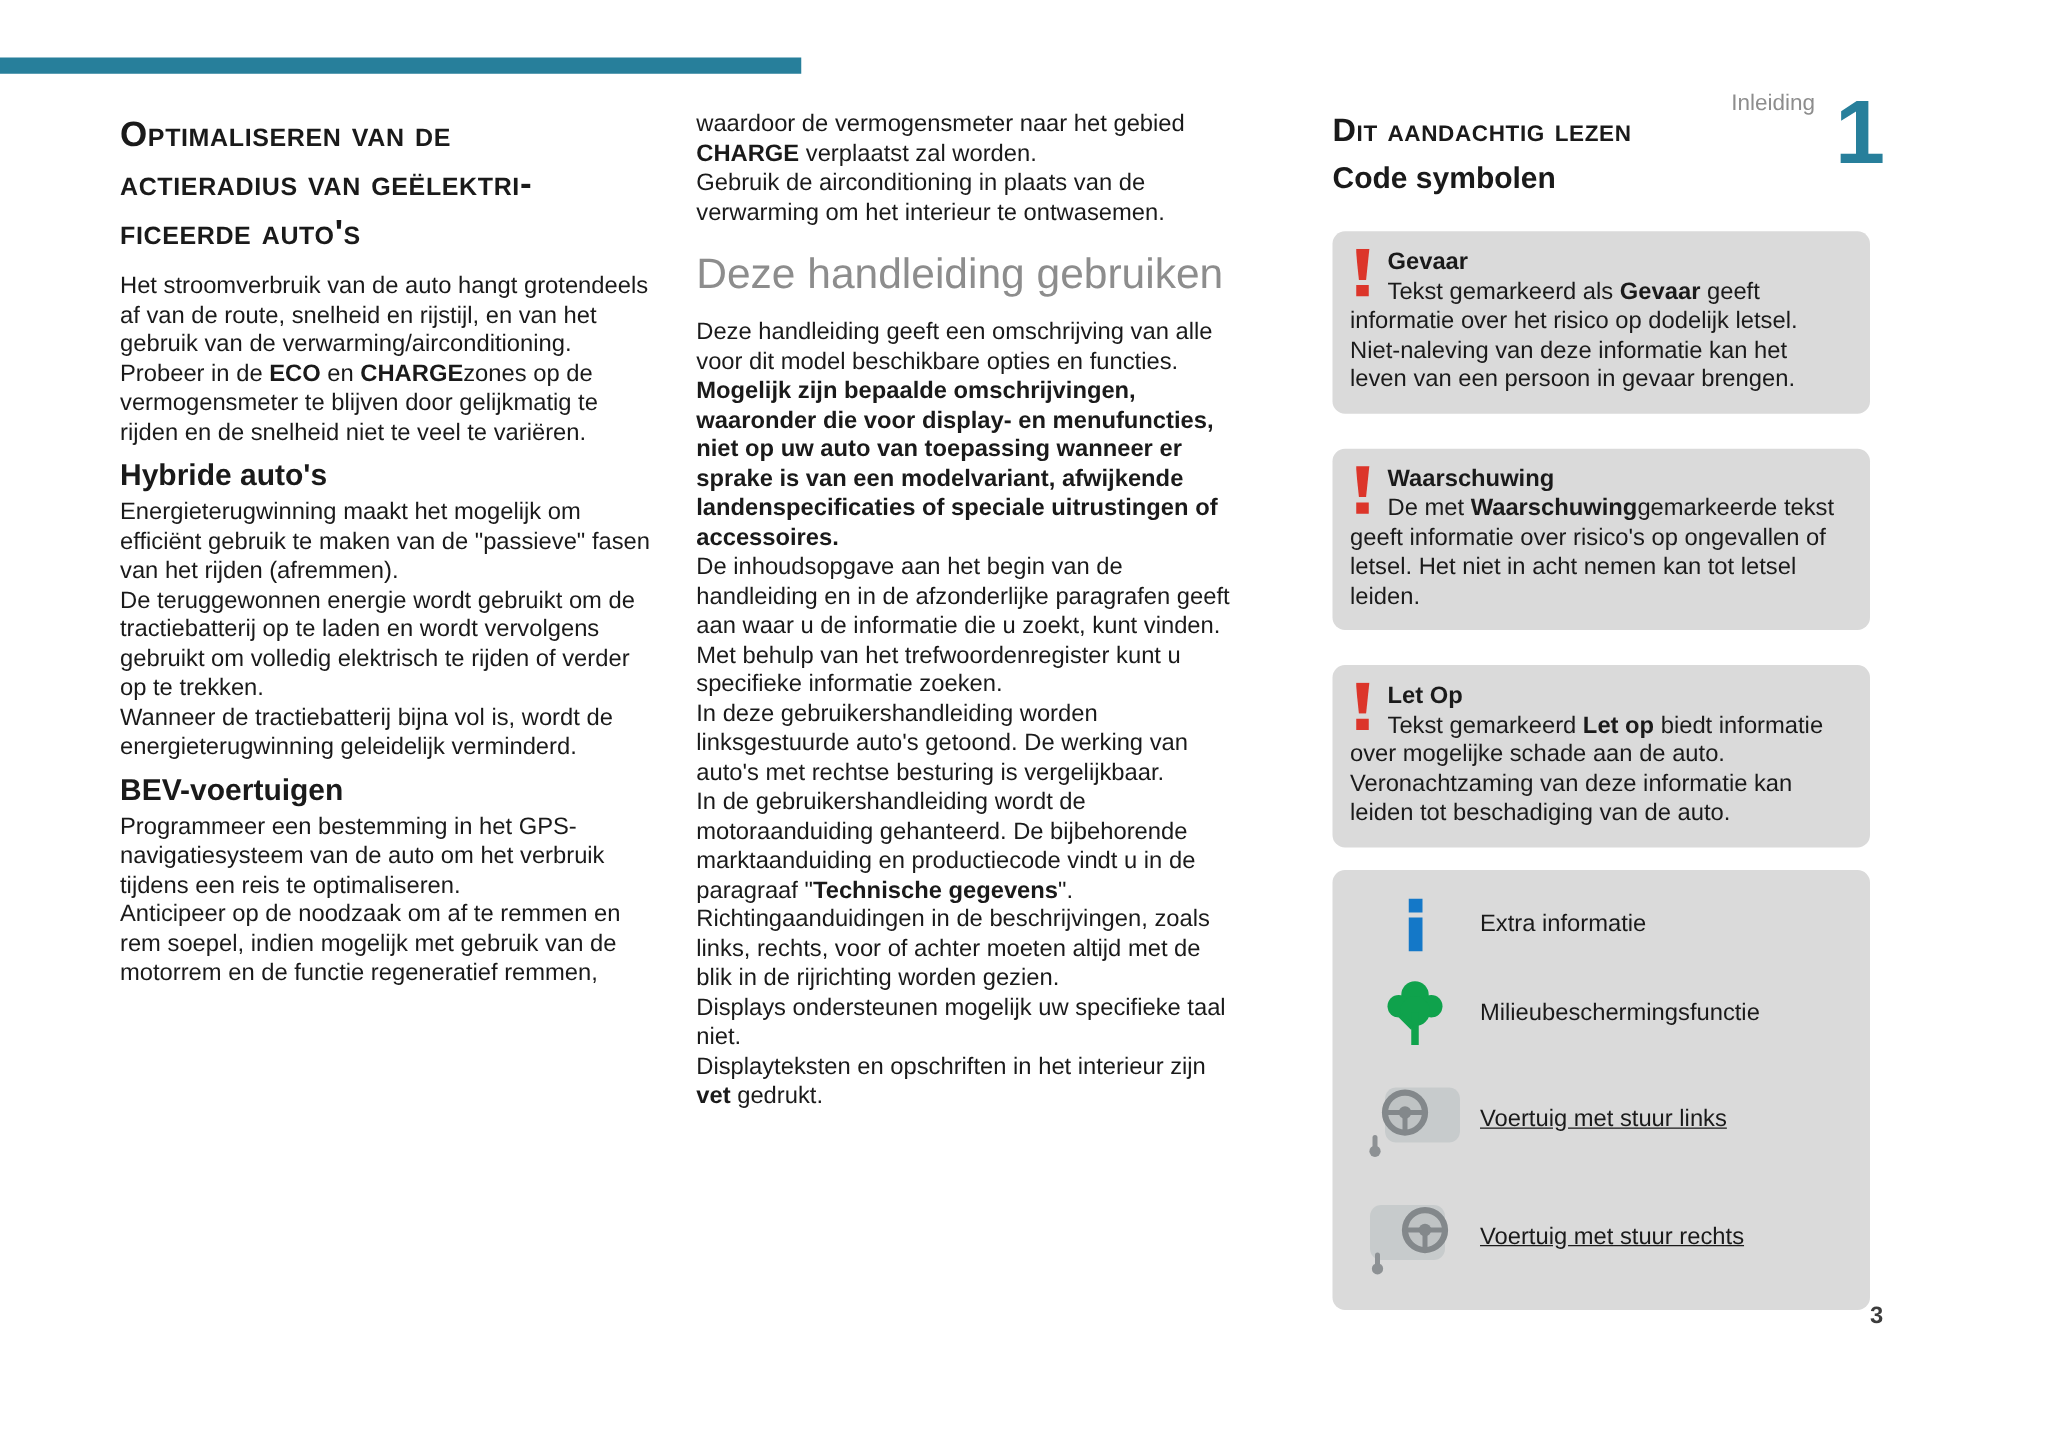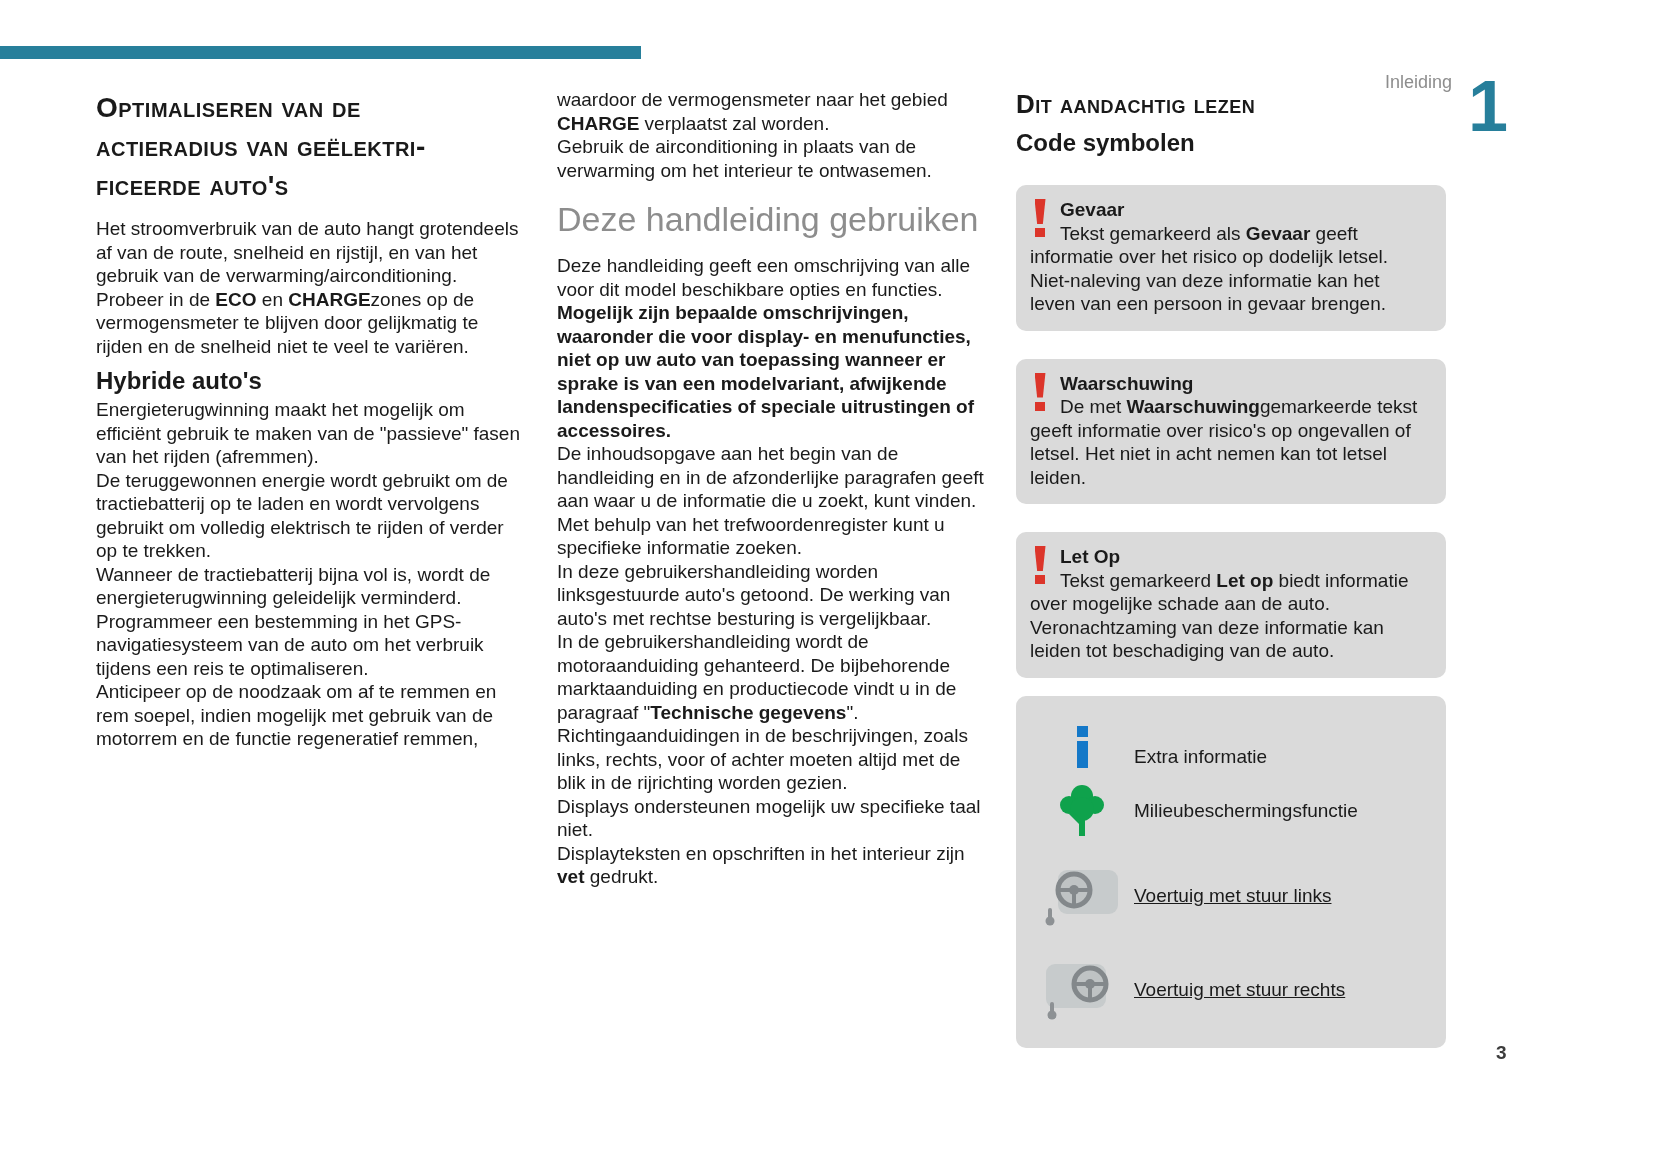--- a/index.html
+++ b/index.html
@@ -4,41 +4,41 @@
 <style>
   html,body{margin:0;padding:0;background:#ffffff;}
   .page{position:relative;width:1653px;height:1165px;background:#fff;overflow:hidden;
         font-family:"Liberation Sans",sans-serif;color:var(--text,#1a1a1a);}
   .topbar{position:absolute;left:0;top:46px;width:641px;height:13px;background:var(--accent,#277f9b);}
   .header-label{position:absolute;top:36px;left:1330px;width:122px;font-size:18px;color:var(--heading_gray,#8d8d8d);text-align:right;margin-top:36px;}
   .chapter-number{position:absolute;left:1468px;top:70px;font-size:72px;font-weight:bold;line-height:1;color:var(--accent,#277f9b);}
   .col{position:absolute;top:88px;}
   .col-left{left:96px;width:432px;}
   .col-mid{left:557px;width:430px;}
-  .col-right{left:1016px;width:430px;}
+  .col-right{left:1066px;width:430px;}
   .main-heading{margin:0;font-size:28px;font-weight:bold;font-variant:small-caps;letter-spacing:.5px;line-height:39px;}
   .main-heading .hl{display:block;}
   .col-left .main-heading{margin-bottom:12px;}
   .right-heading{font-size:26px;line-height:32px;}
   .gray-heading{margin:16px 0 14px 0;font-size:34px;font-weight:400;color:var(--heading_gray,#8d8d8d);line-height:42px;}
   .sub-heading{margin:9px 0 3px 0;font-size:24px;font-weight:bold;}
   .body{font-size:19px;line-height:23.5px;}
   .body p.para{margin:0;}
   .b{font-weight:bold;}
   .warn-box{background:var(--box_bg,#dadada);border-radius:10px;padding:13px 16px 15px 14px;margin-top:28px;
             font-size:19px;line-height:23.5px;}
   .warn-box .box-title{font-weight:bold;}
   .excl{float:left;width:16px;height:42px;margin:1px 12px 0 2px;display:flex;flex-direction:column;align-items:center;}
   .excl .excl-bar{display:block;width:11px;height:25px;background:var(--alert_red,#dc352a);
                   clip-path:polygon(0 0,100% 0,76% 100%,24% 100%);}
   .excl .excl-dot{display:block;width:10px;height:9px;background:var(--alert_red,#dc352a);margin-top:4px;}
   .symbol-box{background:var(--box_bg,#dadada);border-radius:10px;padding:16px 14px;margin-top:18px;
               display:flex;flex-direction:column;gap:10px;}
   .symbol-row{display:flex;align-items:center;}
-  .row-info{min-height:56px;align-items:flex-end;}
+  .row-info{min-height:56px;}
   .row-tree{min-height:66px;align-items:center;}
   .row-wheel{min-height:84px;text-decoration:underline;}
   .symbol-icon{flex:0 0 104px;width:104px;display:flex;justify-content:center;align-items:center;}
   .symbol-label{font-size:19px;}
   .info-i{display:flex;flex-direction:column;align-items:center;}
   .info-i .dot{display:block;width:11px;height:11px;background:var(--info_blue,#1478c8);}
   .info-i .stem{display:block;width:11px;height:27px;background:var(--info_blue,#1478c8);margin-top:4px;}
   .tree-icon{color:var(--eco_green,#0fa24c);}
   .page-number{position:absolute;left:1496px;top:1042px;font-size:19px;font-weight:bold;color:#3c3c3c;}
 </style>
@@ -60,20 +60,21 @@
     <div class="body">
         <p class="para"><span>Het stroomverbruik van de auto hangt grotendeels af van de route, snelheid en rijstijl, en van het gebruik van de verwarming/airconditioning.</span></p>
         <p class="para"><span>Probeer in de </span><span class="b">ECO</span><span> en </span><span class="b">CHARGE</span><span>zones op de vermogensmeter te blijven door gelijkmatig te rijden en de snelheid niet te veel te variëren.</span></p>
       </div>
     <h3 class="sub-heading">Hybride auto's</h3>
     <div class="body">
         <p class="para"><span>Energieterugwinning maakt het mogelijk om efficiënt gebruik te maken van de "passieve" fasen van het rijden (afremmen).</span></p>
         <p class="para"><span>De teruggewonnen energie wordt gebruikt om de tractiebatterij op te laden en wordt vervolgens gebruikt om volledig elektrisch te rijden of verder op te trekken.</span></p>
         <p class="para"><span>Wanneer de tractiebatterij bijna vol is, wordt de energieterugwinning geleidelijk verminderd.</span></p>
       </div>
+    <h3 class="sub-heading">BEV-voertuigen</h3>
     <div class="body">
         <p class="para"><span>Programmeer een bestemming in het GPS-navigatiesysteem van de auto om het verbruik tijdens een reis te optimaliseren.</span></p>
         <p class="para"><span>Anticipeer op de noodzaak om af te remmen en rem soepel, indien mogelijk met gebruik van de motorrem en de functie regeneratief remmen,</span></p>
       </div>
   </div>
 
   <div class="col col-mid">
     <div class="body">
         <p class="para"><span>waardoor de vermogensmeter naar het gebied </span><span class="b">CHARGE</span><span> verplaatst zal worden.</span></p>
         <p class="para"><span>Gebruik de airconditioning in plaats van de verwarming om het interieur te ontwasemen.</span></p>

